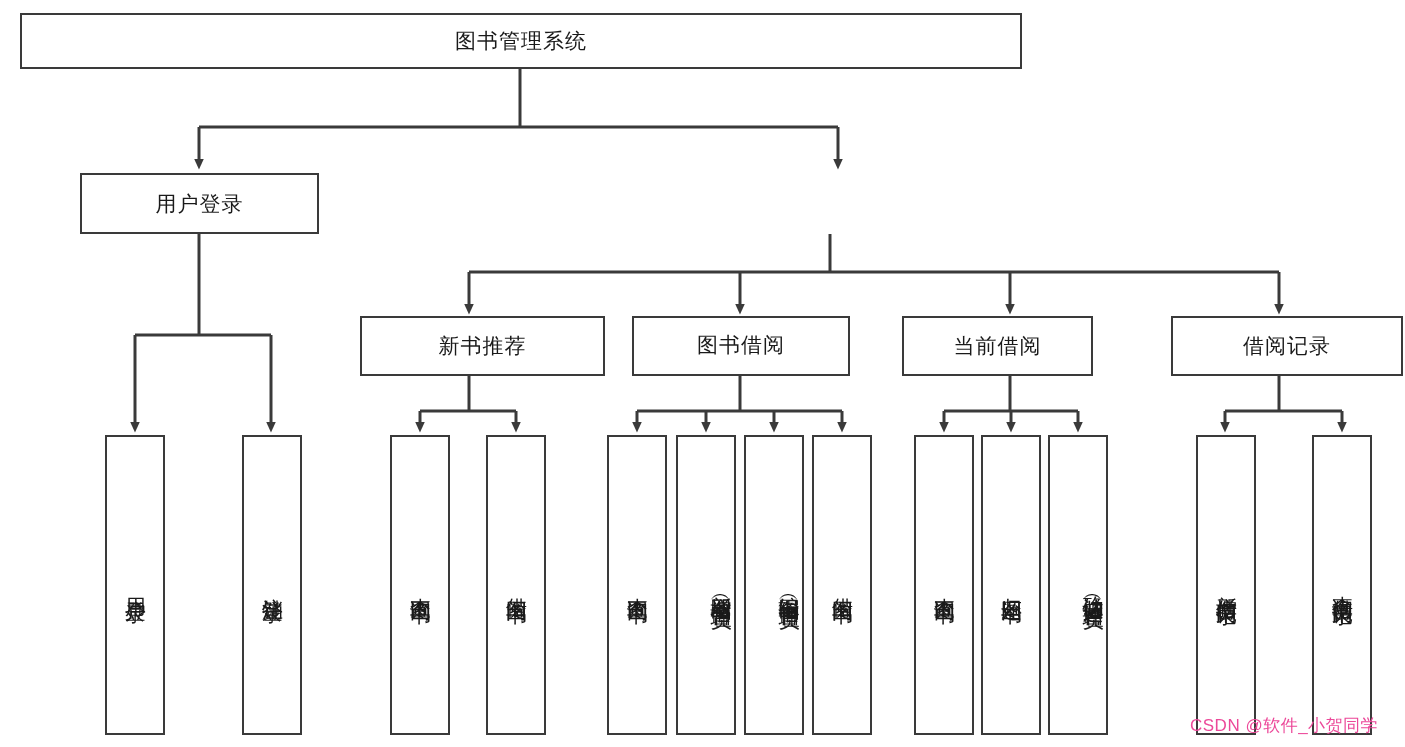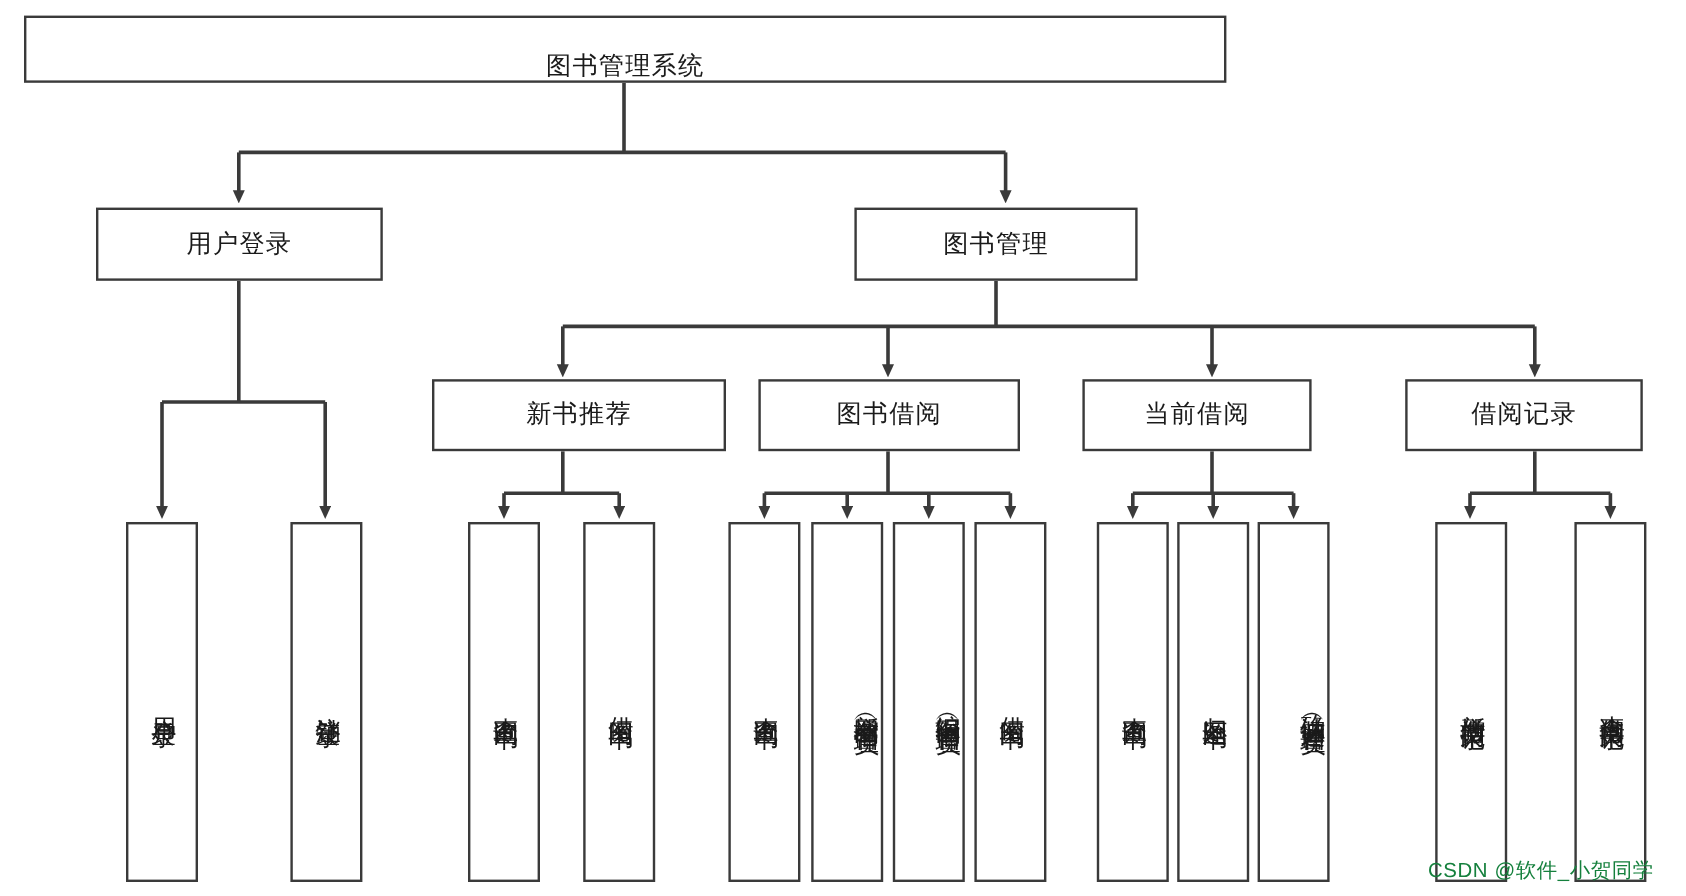--- a/index.html
+++ b/index.html
@@ -50,21 +50,21 @@
     justify-content: center;
     padding-top: 6px;
   }
   .node.vert.mid {
     align-items: center;
     padding-top: 0;
   }
   .watermark {
     position: absolute;
     font-size: 17px;
-    color: #15803d;
+    color: #ec4899;
     white-space: nowrap;
     letter-spacing: 0.5px;
   }
 </style>
 </head>
 <body>
 
 <div id="canvas">
 
   <svg id="wires" viewBox="0 0 1405 747">
@@ -110,41 +110,38 @@
       <path d="M1011,411 L1011,423" marker-end="url(#arrow)"></path>
       <path d="M1078,411 L1078,423" marker-end="url(#arrow)"></path>
 
       <path d="M1279,376 L1279,411"></path>
       <path d="M1225,411 L1342,411"></path>
       <path d="M1225,411 L1225,423" marker-end="url(#arrow)"></path>
       <path d="M1342,411 L1342,423" marker-end="url(#arrow)"></path>
     </g>
   </svg>
 
-  <div class="node horiz" style="left:20px; top:13px; width:1002px; height:56px;align-items:flex-end;">
+  <div class="node horiz" style="left:20px; top:13px; width:1002px; height:56px;">
     <span>图书管理系统</span>
   </div>
 
   <div class="node horiz" style="left:80px; top:173px; width:239px; height:61px;">
     <span>用户登录</span>
-  </div>
-  <div class="node horiz" style="left:712px; top:173px; width:236px; height:61px;">
-    <span>图书管理</span>
   </div>
 
   <div class="node horiz" style="left:360px; top:316px; width:245px; height:60px;">
     <span>新书推荐</span>
   </div>
   <div class="node horiz" style="left:632px; top:316px; width:218px; height:60px;font-family:Liberation Serif, serif;">
     <span>图书借阅</span>
   </div>
   <div class="node horiz" style="left:902px; top:316px; width:191px; height:60px;">
     <span>当前借阅</span>
   </div>
-  <div class="node horiz" style="left:1171px; top:316px; width:198px; height:60px;">
+  <div class="node horiz" style="left:1171px; top:316px; width:232px; height:60px;">
     <span>借阅记录</span>
   </div>
 
   <div class="node vert mid" style="left:105px; top:435px; width:60px; height:300px;">
     <span>用户登录</span>
   </div>
   <div class="node vert mid" style="left:242px; top:435px; width:60px; height:300px;">
     <span>注销登录</span>
   </div>
 

